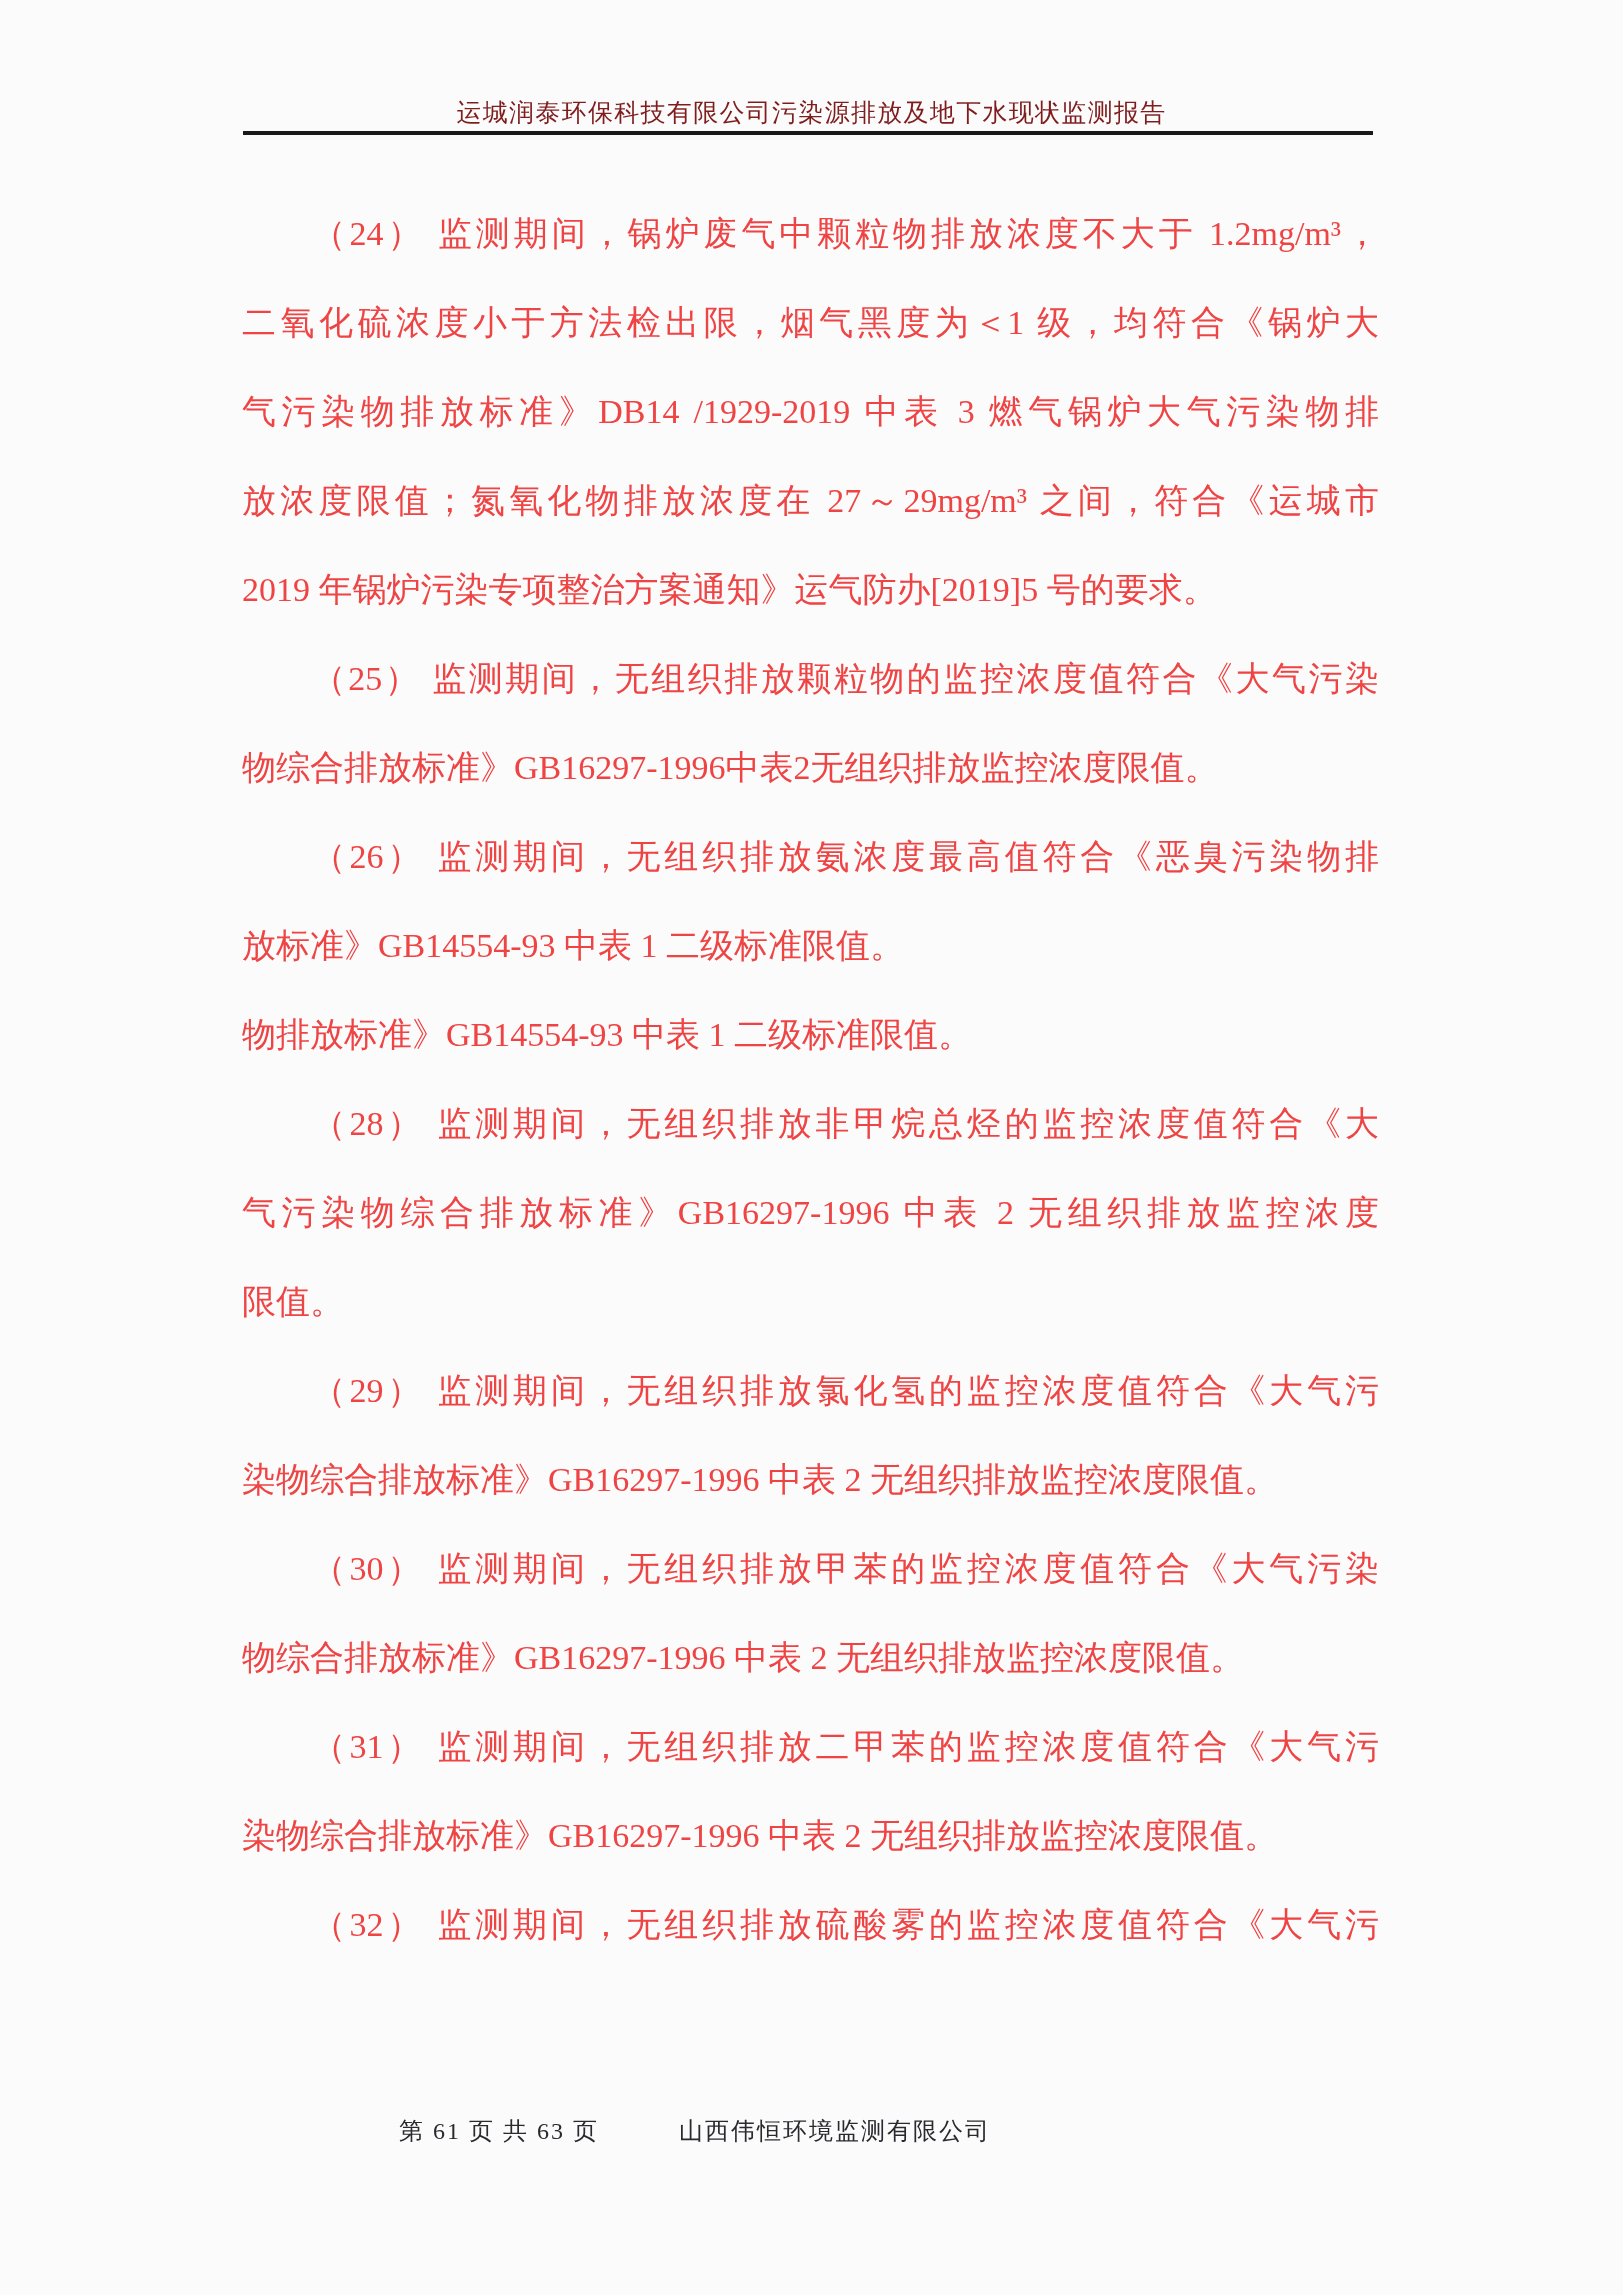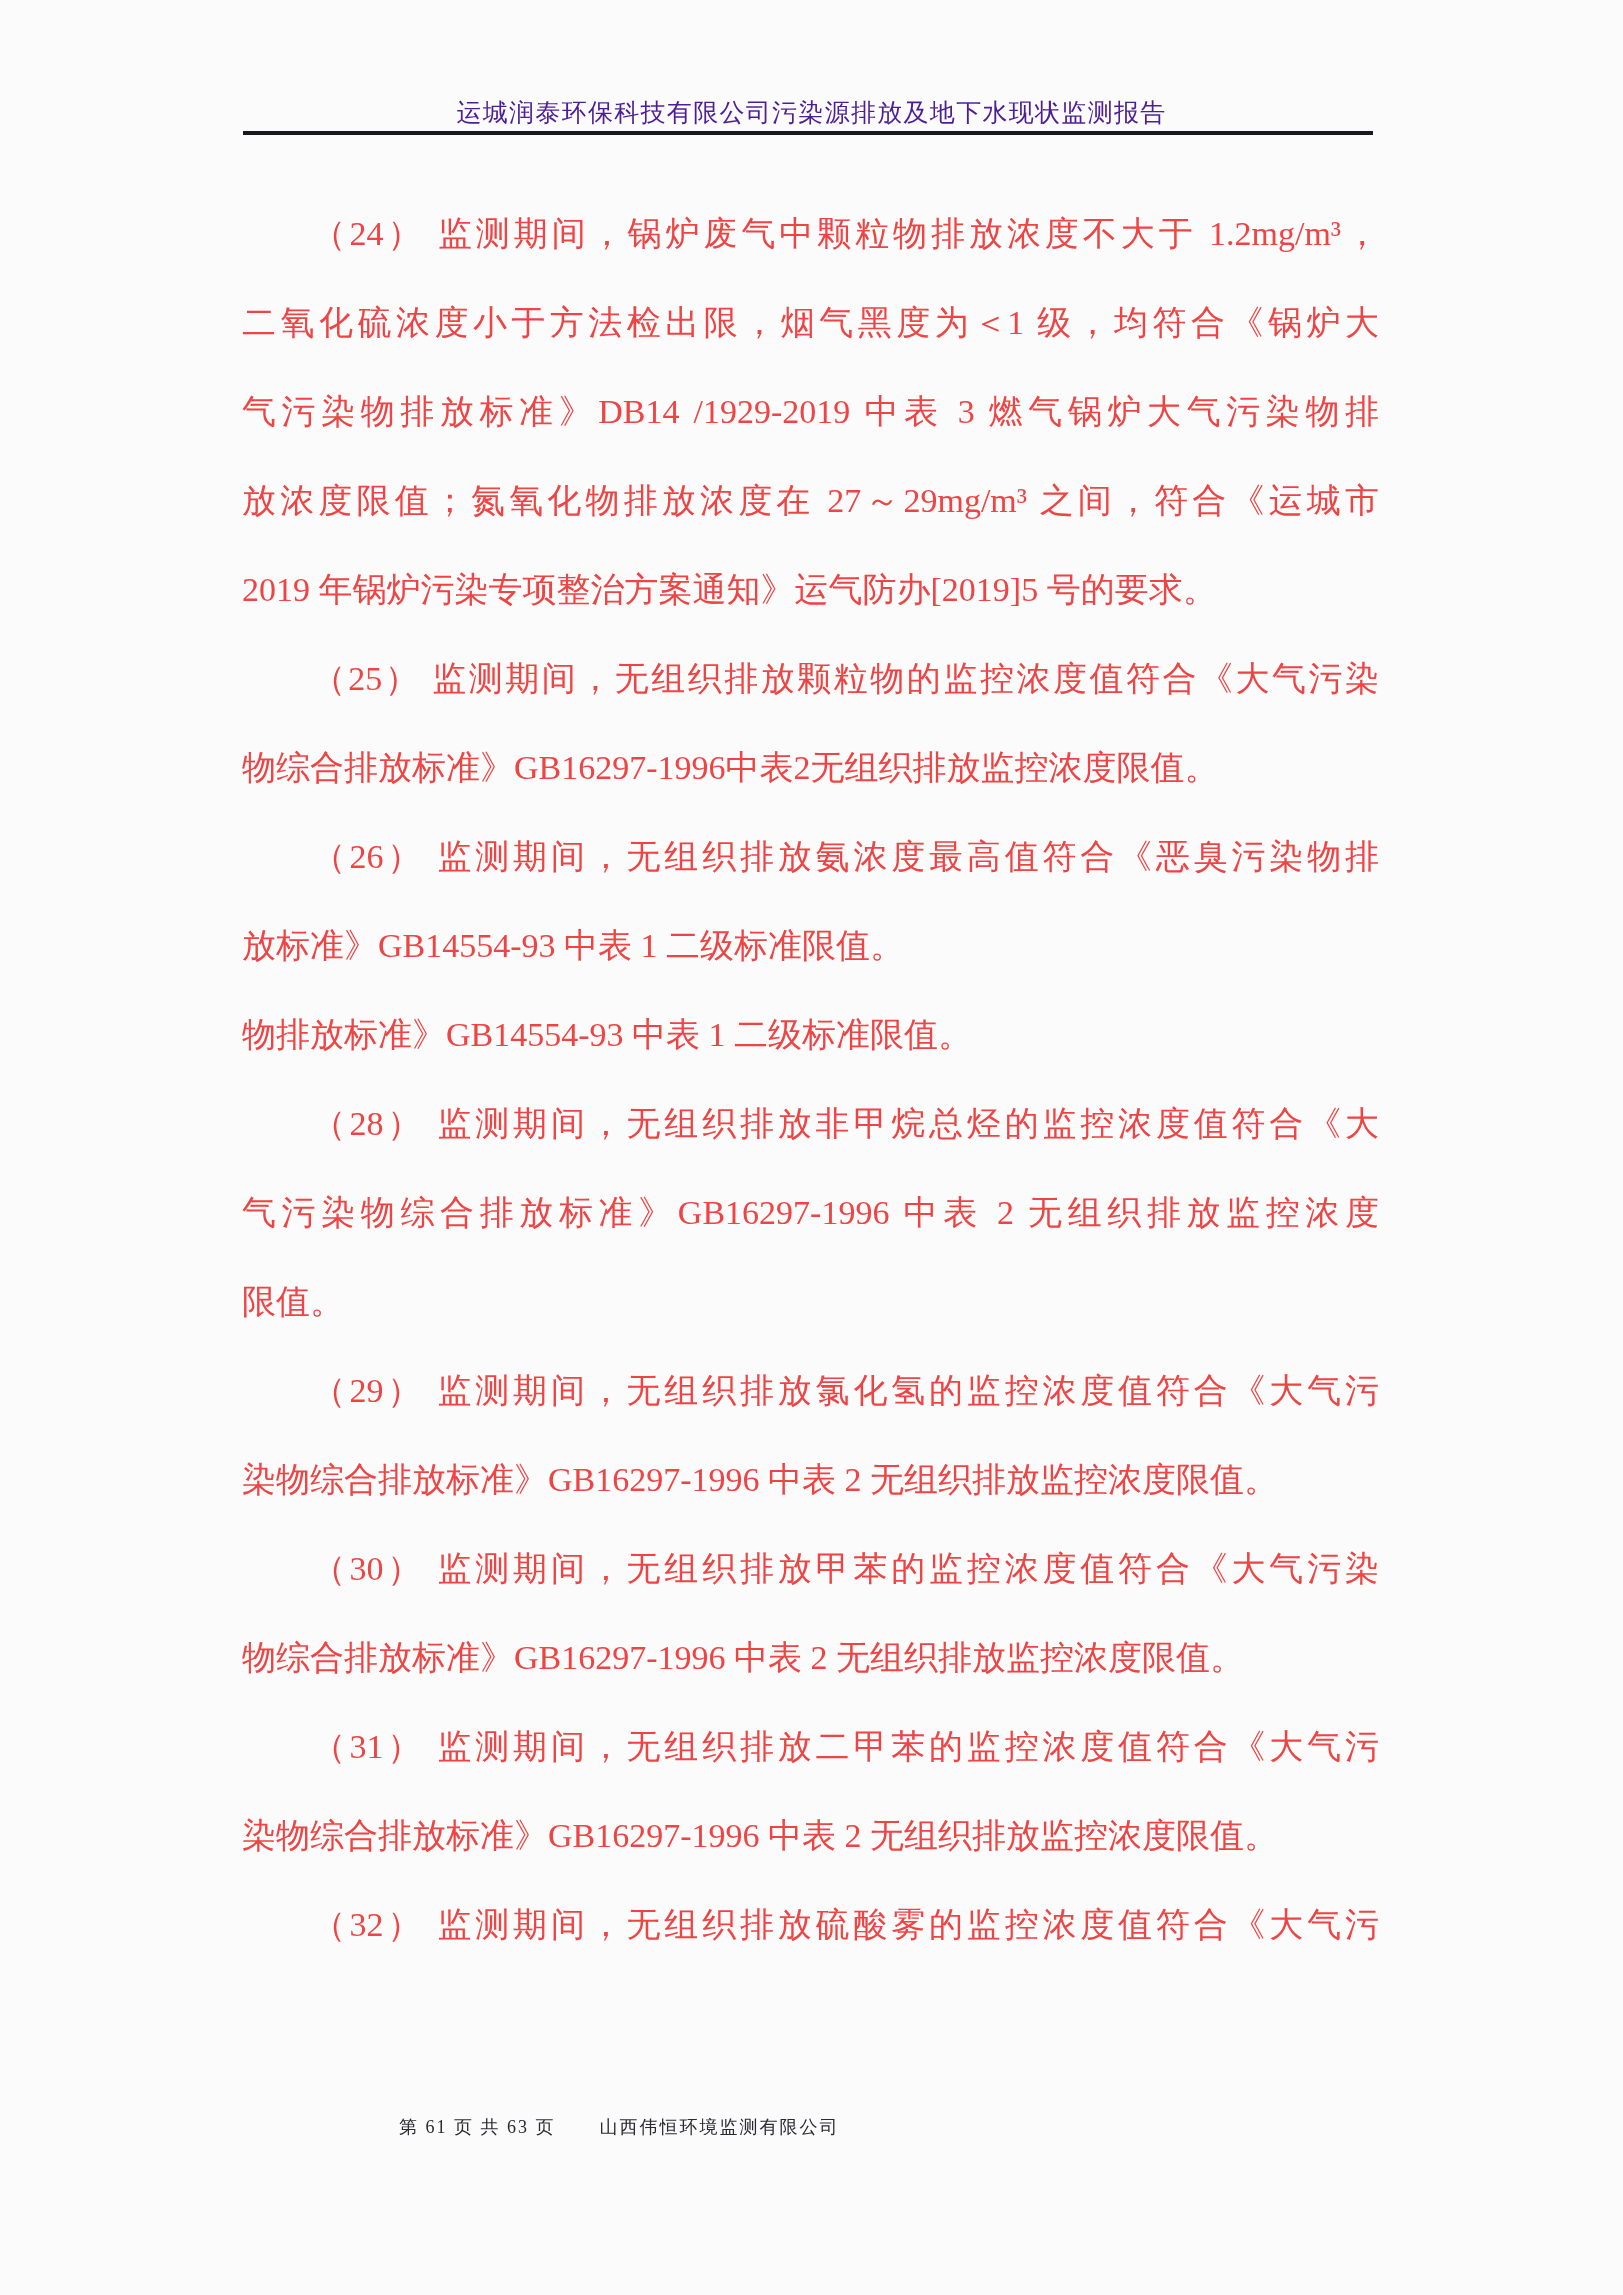--- a/index.html
+++ b/index.html
@@ -17,21 +17,21 @@
     overflow: hidden;
   }
   .header-title {
     position: absolute;
     top: 96px;
     left: 0;
     width: 100%;
     text-align: center;
     font-size: 25px;
     letter-spacing: 1.3px;
-    color: #4c1d95;
+    color: #7f1d1d;
   }
   .header-rule {
     position: absolute;
     top: 131px;
     left: 243px;
     width: 1130px;
     height: 3.9px;
     background: #19191b;
   }
   .doc-body {
@@ -54,22 +54,22 @@
   }
   .para-line.endline {
     text-align-last: left;
   }
   .footer {
     position: absolute;
     top: 2115px;
     left: 399px;
     display: flex;
     align-items: flex-end;
-    gap: 44px;
-    font-size: 18px;
+    gap: 80px;
+    font-size: 24px;
     color: #2a2a2e;
     letter-spacing: 2px;
   }
 </style>
 </head>
 <body>
 
 <div class="page">
 
   <div class="header-title">运城润泰环保科技有限公司污染源排放及地下水现状监测报告</div>

